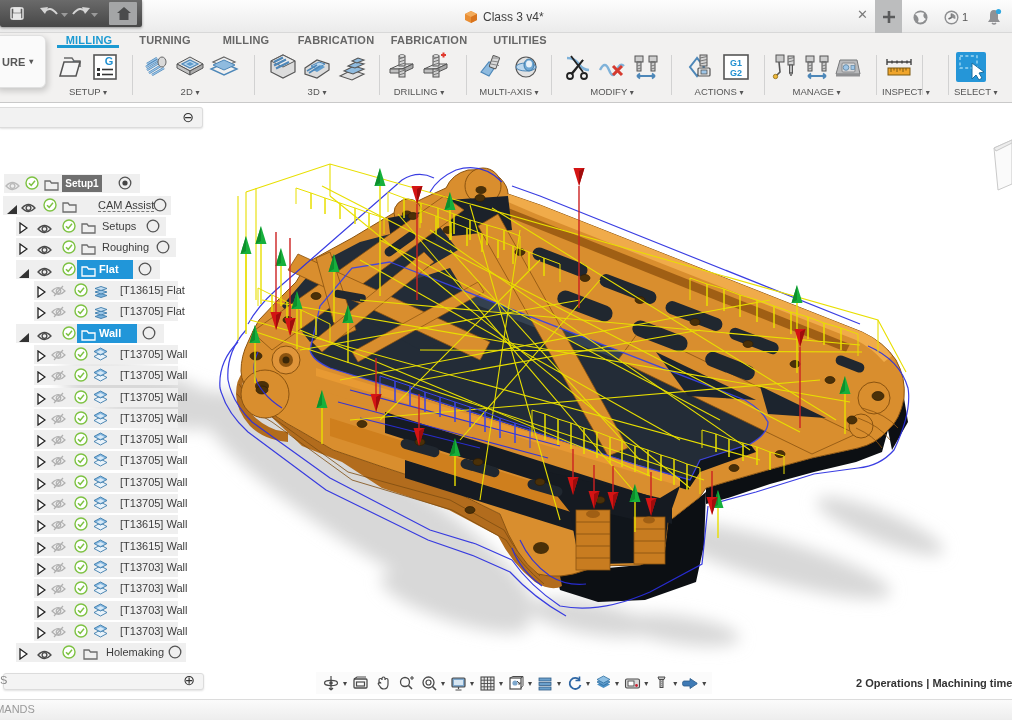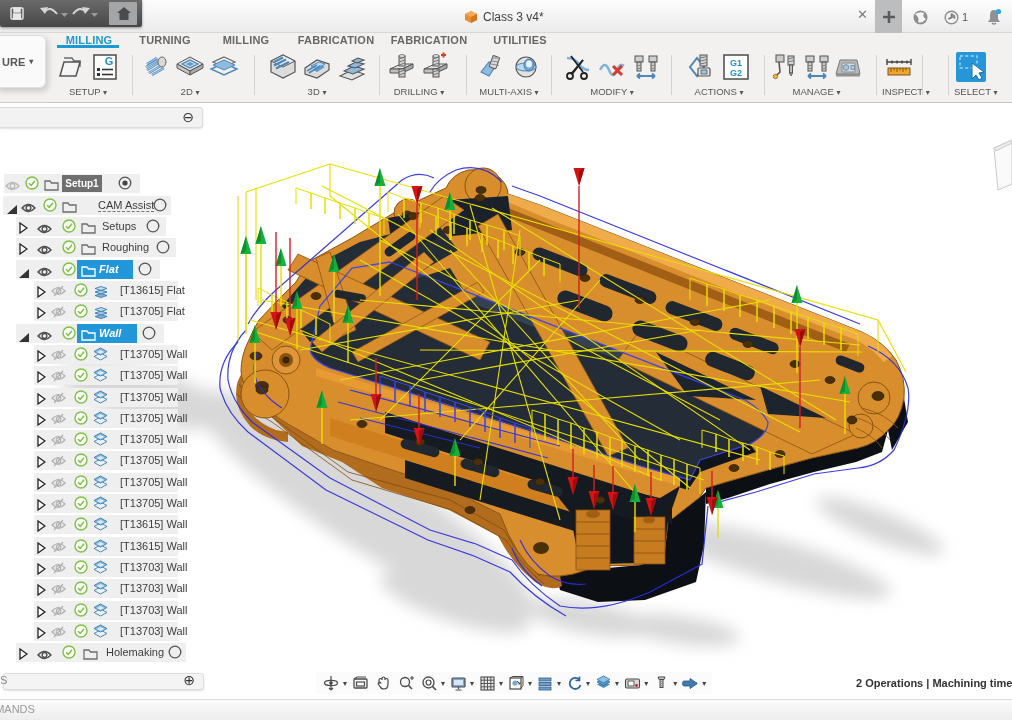--- a/index.html
+++ b/index.html
@@ -36,21 +36,21 @@
   border:1px solid #dcdcdc; border-left:none; border-radius:0 3px 3px 0; box-shadow:0 1px 2px rgba(0,0,0,.12); }
 .bminus { position:absolute; right:8px; top:1px; font-size:14px; color:#333; }
 .bfooter { position:absolute; left:3px; top:569px; width:201px; height:17px; background:#f4f4f4;
   border:1px solid #dcdcdc; border-radius:3px; box-shadow:0 1px 2px rgba(0,0,0,.12); }
 .bplus { position:absolute; right:8px; top:-2px; font-size:14px; color:#333; }
 .sletter { position:absolute; left:0px; top:570px; font-size:11px; color:#888; }
 .trow { position:absolute; left:0; width:210px; height:19px; }
 .band { position:absolute; top:0; height:19px; background:#efefef; }
 .ti { position:absolute; }
 .ttext { position:absolute; top:3px; font-size:11px; color:#3d3d3d; white-space:nowrap; }
-.ttext.white { color:#fff; font-weight:bold;font-style:italic; }
+.ttext.white { color:#fff; font-weight:bold; }
 .ttext.dashed { border-bottom:1px dashed #777; }
 .darklabel { position:absolute; left:62px; top:1px; width:40px; height:17px; background:#6f6f6f;
   color:#fff; font-size:10px; font-weight:bold; text-align:center; line-height:17px; }
 .bluebox { position:absolute; top:0; height:19px; background:#2196d9; }
 .navbar { position:absolute; left:316px; top:568px; height:22px; display:flex; align-items:center;
   background:#fbfbfb; padding:0 4px; }
 .nico { display:inline-flex; margin:0 3px; }
 .ncaret { font-size:8px; color:#444; margin:0 2px 0 0; }
 .opstext { position:absolute; left:856px; top:573px; font-size:11px; font-weight:bold; color:#333;
   white-space:nowrap; }

